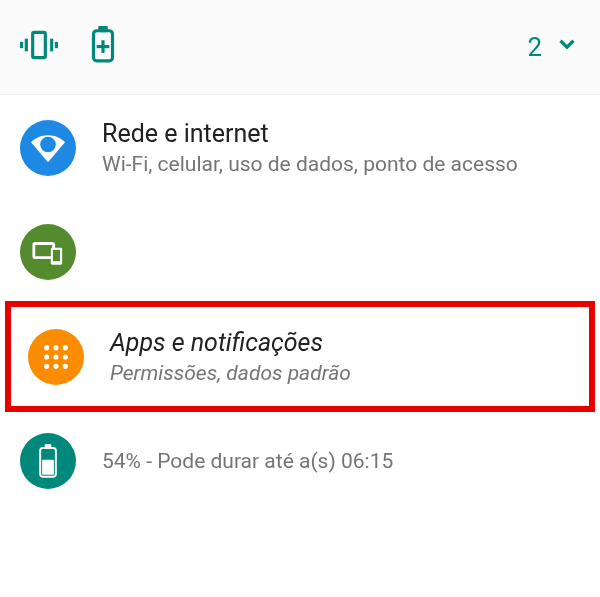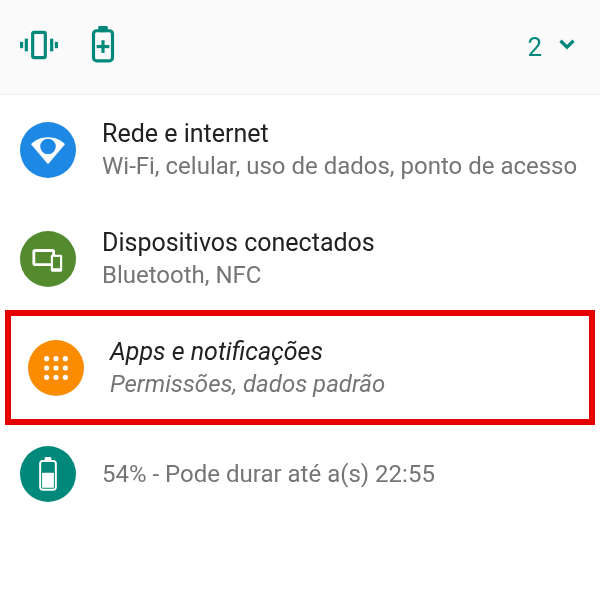--- a/index.html
+++ b/index.html
@@ -72,21 +72,21 @@
       gap: 4px;
       min-width: 0;
       flex: 1;
     }
     .item-title {
       font-size: 25px;
       color: #212121;
       font-weight: 400;
     }
     .item-subtitle {
-      font-size: 24px;
+      font-size: 21px;
       color: #757575;
       white-space: nowrap;
       overflow: hidden;
       text-overflow: ellipsis;
     }
   </style>
 </head>
 <body>
 
 <div class="status-bar">
@@ -135,24 +135,20 @@
   </div>
 
   <div class="settings-item">
     <div class="icon-circle icon-devices">
       <svg width="34" height="34" viewBox="0 0 24 24" fill="#fff">
         <rect x="2" y="6" width="14" height="10" rx="1" stroke="#fff" stroke-width="2" fill="none"></rect>
         <rect x="14" y="9" width="8" height="12" rx="1" fill="#fff"></rect>
         <rect x="15.5" y="10.5" width="5" height="8" fill="#558b2f"></rect>
       </svg>
     </div>
-    <div class="item-text">
-      <div class="item-title">Dispositivos conectados</div>
-      <div class="item-subtitle">Bluetooth, NFC</div>
-    </div>
   </div>
 
   <div class="settings-item highlighted">
     <div class="icon-circle icon-apps">
       <svg width="28" height="28" viewBox="0 0 24 24" fill="#fff">
         <circle cx="4" cy="4" r="2.2"></circle>
         <circle cx="12" cy="4" r="2.2"></circle>
         <circle cx="20" cy="4" r="2.2"></circle>
         <circle cx="4" cy="12" r="2.2"></circle>
         <circle cx="12" cy="12" r="2.2"></circle>
@@ -170,17 +166,17 @@
 
   <div class="settings-item">
     <div class="icon-circle icon-battery">
       <svg width="20" height="34" viewBox="0 0 14 26" fill="#fff">
         <rect x="1" y="3" width="12" height="22" rx="2" stroke="#fff" stroke-width="1.5" fill="none"></rect>
         <rect x="4.5" y="0" width="5" height="3" rx="1"></rect>
         <rect x="2.5" y="12" width="9" height="11.5" rx="0.5"></rect>
       </svg>
     </div>
     <div class="item-text">
-      <div class="item-subtitle">54% - Pode durar até a(s) 22:55</div>
+      <div class="item-subtitle">54% - Pode durar até a(s) 06:15</div>
     </div>
   </div>
 
 </div>
 
 </body></html>

